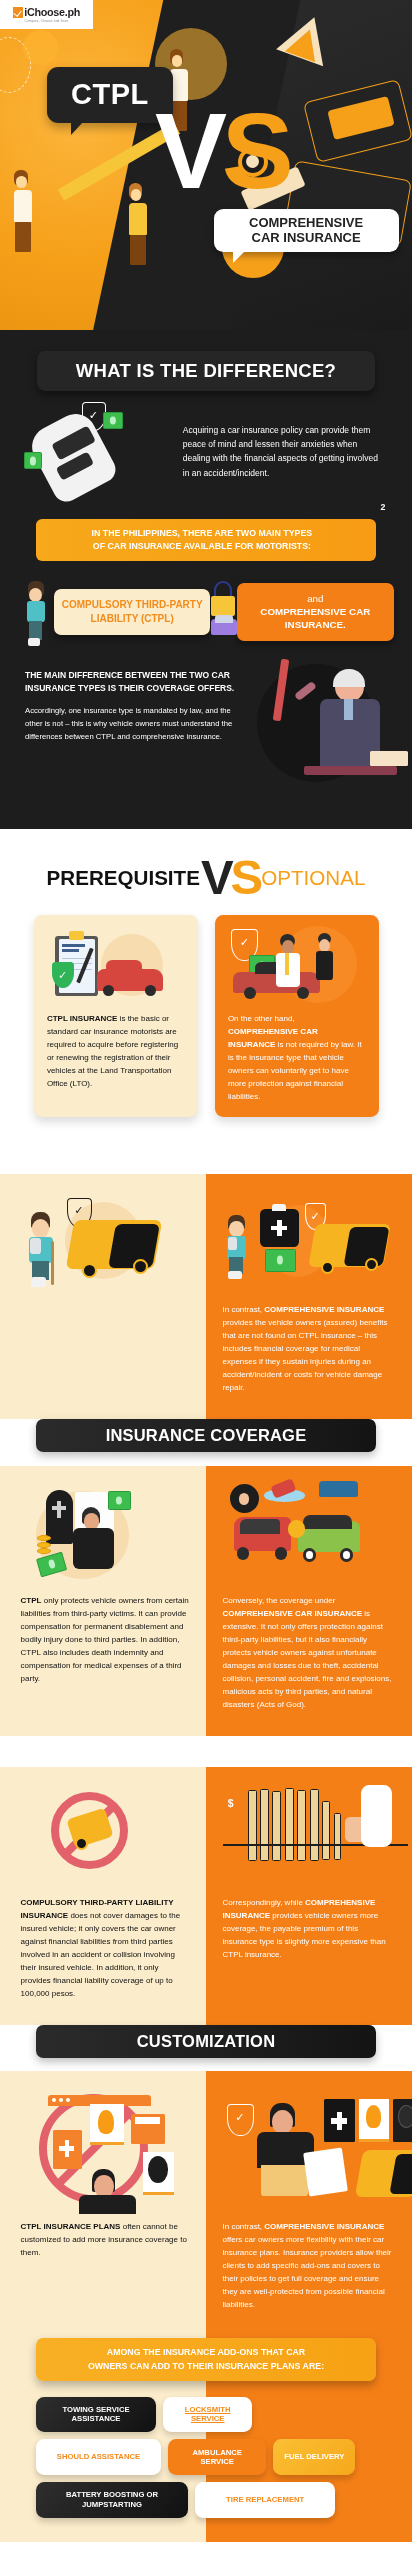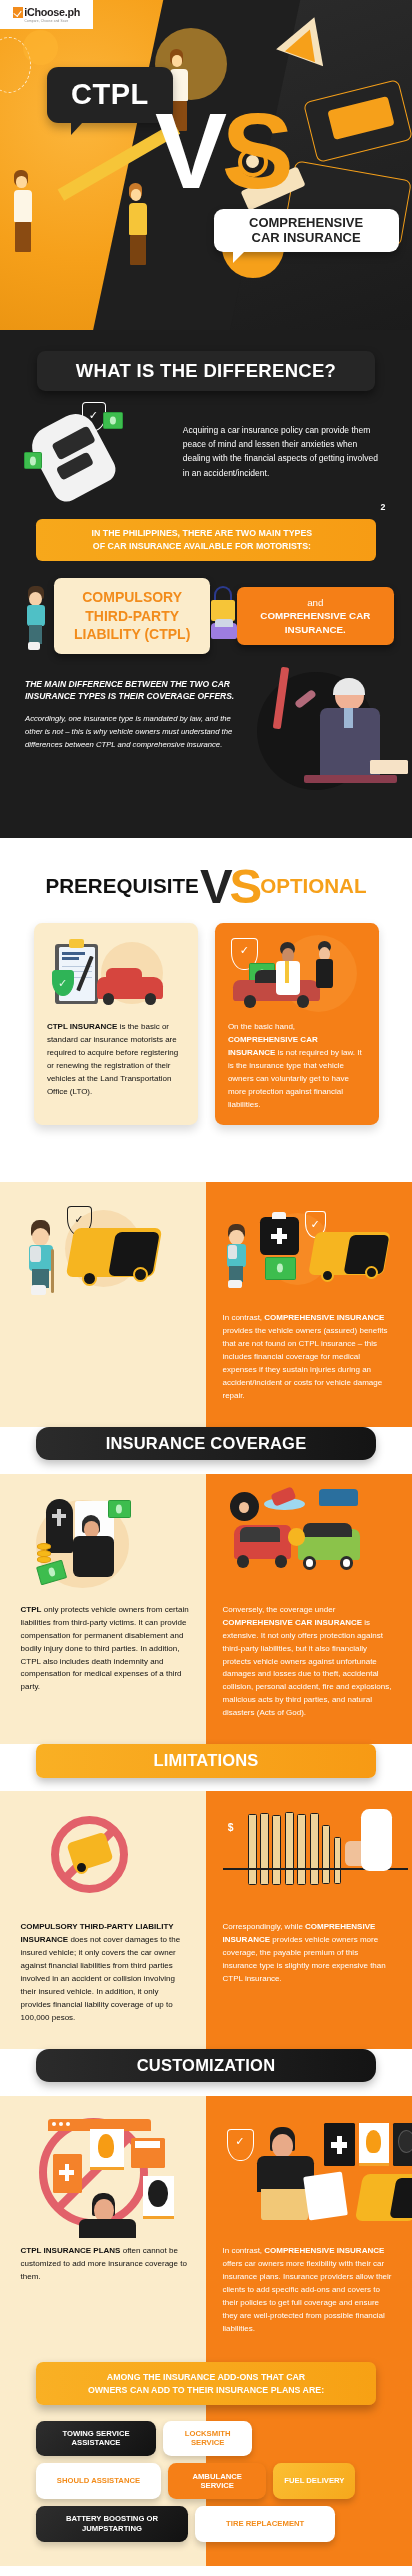--- a/index.html
+++ b/index.html
@@ -116,41 +116,41 @@
   .orange-banner span{ display:block; color:#fff; font-weight:bold; font-size:8.8px; line-height:1.45;}
   .big2{
     position:absolute; right:-9.3px; top:-17.5px; font-size:77px; font-weight:bold;
     color:#fff; line-height:.8;
   }
   .twotypes{ display:flex; gap:0; align-items:center; padding:17.5px 18.5px 0 25px;}
   .tt-card{
     background:#fbeccb; border-radius:7.2px; padding:9.3px 7.2px; text-align:center; width:170px;
     box-shadow:0 3.1px 6.2px rgba(0,0,0,.35);
   }
-  .tt-card span{ color:#f28c1c; font-weight:bold; font-size:14px; line-height:1.35; display:block;}
+  .tt-card span{ color:#f28c1c; font-weight:bold; font-size:10px; line-height:1.35; display:block;}
   .tt-card2{
     background:#f57f17; border-radius:7.2px; padding:9.3px 7.2px; text-align:center; width:170px;
     margin-left:-3.1px; box-shadow:0 3.1px 6.2px rgba(0,0,0,.35);
   }
   .tt-card2 span{ color:#fff; font-weight:bold; font-size:9.8px; line-height:1.35; display:block;}
   .tt-card2 .lc{ font-weight:normal; display:inline;}
   .maindiff{ padding:24px 20.6px 0 25px; display:flex;}
-  .maindiff .txt{ width:222px;font-style:italic; }
+  .maindiff .txt{ width:222px; }
   .maindiff .txt h4{ color:#fff; font-size:8.5px; font-weight:bold; line-height:1.5;}
   .maindiff .txt p{ color:#fff; font-size:7.7px; line-height:1.65; margin-top:10.3px;}
   .judge-art{ flex:1; position:relative; height:129px;}
 
   
   .white-sec{ background:#fff; width:412px; position:relative; }
   .vs-head{
     display:flex; align-items:center; justify-content:center; gap:2.1px;
     padding-top:29px;
   }
   .vs-head .l{ font-size:20.6px; font-weight:bold; color:#111;}
-  .vs-head .r{ font-size:20.6px; font-weight:bold; color:#f6a01a;text-align:right;}
+  .vs-head .r{ font-size:20.6px; font-weight:normal; color:#f6a01a;text-align:right;}
   .vs-head .mid{ font-size:49px; font-weight:bold; line-height:.8; letter-spacing:-3.1px; margin:0 -1px;}
   .vs-head .mid .v{ color:#232323;}
   .vs-head .mid .s{ color:#f6a01a;}
   .cards2{ display:flex; gap:17px; justify-content:center; padding:17.5px 0 0;}
   .c-cream{
     width:164px; background:#fbeccb; border-radius:8.2px; padding:0 0 13.4px;
     box-shadow:0 4.1px 9.3px rgba(0,0,0,.14);
   }
   .c-orange{
     width:164px; background:#f57f17; border-radius:8.2px; padding:0 0 13.4px;
@@ -161,21 +161,21 @@
   .c-orange p{ padding:0 13.4px; font-size:8px; line-height:1.62; color:#fff;}
   b.k{ font-weight:bold; }
 
   
   .band-title{
     position:relative; z-index:5; margin:0 auto; width:340px; text-align:center;
     border-radius:7.2px; padding:7.2px 5.2px;
     box-shadow:0 4.1px 8.2px rgba(0,0,0,.25);
   }
   .band-title.orange{ background:linear-gradient(90deg,#f9b024,#f79a14); }
-  .band-title.dark{ background:linear-gradient(90deg,#2b2b2b,#141414);border-radius:13px; }
+  .band-title.dark{ background:linear-gradient(90deg,#2b2b2b,#141414); }
   .band-title span{ color:#fff; font-size:16.5px; font-weight:bold; letter-spacing:0.2px;}
   .split{ display:flex; width:412px; position:relative; }
   .split .left{ width:50%; background:#fbeccb; padding:20.6px 16.5px 24px 20.6px;}
   .split .right{ width:50%; background:#f57f17; padding:20.6px 18.5px 24px 16.5px;}
   .split .art{ height:98px; position:relative; margin-bottom:11.3px;}
   .split p{ font-size:8px; line-height:1.62;}
   .split .left p{ color:#111;}
   .split .right p{ color:#fff;}
   .neg-band{ margin-bottom:-17.5px; }
   .pad-top{ padding-top:31px; }
@@ -193,21 +193,21 @@
   }
   .chip{
     border-radius:8.2px; display:flex; align-items:center; justify-content:center;
     text-align:center; font-weight:bold; font-size:7.7px; line-height:1.25;
     padding:8.2px 7.2px; box-shadow:0 3.1px 6.2px rgba(0,0,0,.18);
   }
   .chip.dark{ background:linear-gradient(135deg,#2e2e2e,#111); color:#fff;}
   .chip.white{ background:#fff; color:#f28c1c;}
   .chip.orange{ background:#f57f17; color:#fff;}
   .chip.yellow{ background:linear-gradient(135deg,#fbbf33,#f6a81c); color:#fff;}
-  .chip.w1{ width:120px; } .chip.w2{ width:89px; } .chip.w3{ width:125px; }
+  .chip.w1{ width:120px; } .chip.w2{ width:89px;text-decoration:underline; } .chip.w3{ width:125px; }
   .chip.w4{ width:98px; } .chip.w5{ width:82px; } .chip.w6{ width:152px; }
   .chip.w7{ width:140px; }
 
   
   .blob{ position:absolute; border-radius:50%; }
   .rect{ position:absolute; }
   .shield{
     position:absolute; width:24px;height:29px; background:transparent;
     border:1.5px solid #fff; border-radius:4.1px 4.1px 12.4px 12.4px/4.1px 4.1px 17.5px 17.5px;
   }
@@ -405,21 +405,21 @@
           <div class="wheel" style="left:29px;top:72px;width:12.4px;height:12.4px;"></div>
           <div class="wheel" style="left:82px;top:72px;width:12.4px;height:12.4px;"></div>
           <div class="blob" style="left:65px;top:18.5px;width:15.5px;height:14.4px;background:#2b2b2b;"></div>
           <div class="blob" style="left:67px;top:25px;width:12.4px;height:14.4px;background:#c98b63;"></div>
           <div class="rect" style="left:61px;top:38px;width:24px;height:34px;background:#fff;border-radius:4.1px;"></div>
           <div class="rect" style="left:70px;top:38px;width:4.1px;height:21.6px;background:#f6c538;"></div>
           <div class="blob" style="left:103px;top:17.5px;width:13.4px;height:12.4px;background:#2b2b2b;"></div>
           <div class="blob" style="left:104px;top:24px;width:11.3px;height:13.4px;background:#f0c19a;"></div>
           <div class="rect" style="left:101px;top:36px;width:17.5px;height:29px;background:#1d1d1d;border-radius:3.1px;"></div>
         </div>
-        <p><span>On the basic hand, </span><b class="k">COMPREHENSIVE CAR INSURANCE</b><span> is not required by law. It is the insurance type that vehicle owners can voluntarily get to have more protection against financial liabilities.</span></p>
+        <p><span>On the other hand, </span><b class="k">COMPREHENSIVE CAR INSURANCE</b><span> is not required by law. It is the insurance type that vehicle owners can voluntarily get to have more protection against financial liabilities.</span></p>
       </div>
     </div>
   </section>
 
   <section>
     <div class="split pad-top">
       <div class="left">
         <div class="art">
           <div class="blob" style="left:44px;top:7.2px;width:77px;height:77px;background:#f7dcb0;"></div>
           <div class="shield dk" style="left:46px;top:3.1px;width:25px;height:30px;color:#1d1d1d;"></div>
@@ -503,23 +503,20 @@
           <div class="wheel" style="left:80px;top:62px;width:13.4px;height:13.4px;background:#fff;border:3.1px solid #2b2b2b;"></div>
           <div class="wheel" style="left:117px;top:62px;width:13.4px;height:13.4px;background:#fff;border:3.1px solid #2b2b2b;"></div>
           <div class="blob" style="left:65px;top:34px;width:17.5px;height:17.5px;background:#f6b520;"></div>
         </div>
         <p><span>Conversely, the coverage under </span><b class="k">COMPREHENSIVE CAR INSURANCE</b><span> is extensive. It not only offers protection against third-party liabilities, but it also financially protects vehicle owners against unfortunate damages and losses due to theft, accidental collision, personal accident, fire and explosions, malicious acts by third parties, and natural disasters (Acts of God).</span></p>
       </div>
     </div>
   </section>
 
   <section>
-    <div class="band-title orange neg-band">
-      <span>LIMITATIONS</span>
-    </div>
     <div class="split pad-top">
       <div class="left">
         <div class="art">
           <div class="nosign" style="left:30px;top:4.1px;width:77px;height:77px;"></div>
           <div class="rect" style="left:49px;top:25px;width:40px;height:30px;background:#f6b520;border-radius:5.2px;transform:rotate(-18deg);"></div>
           <div class="wheel" style="left:54px;top:49px;width:13.4px;height:13.4px;border:2.6px solid #f6b520;background:#151515;"></div>
         </div>
         <p><b class="k">COMPULSORY THIRD-PARTY LIABILITY INSURANCE</b><span> does not cover damages to the insured vehicle; it only covers the car owner against financial liabilities from third parties involved in an accident or collision involving their insured vehicle. In addition, it only provides financial liability coverage of up to 100,000 pesos.</span></p>
       </div>
       <div class="right">

